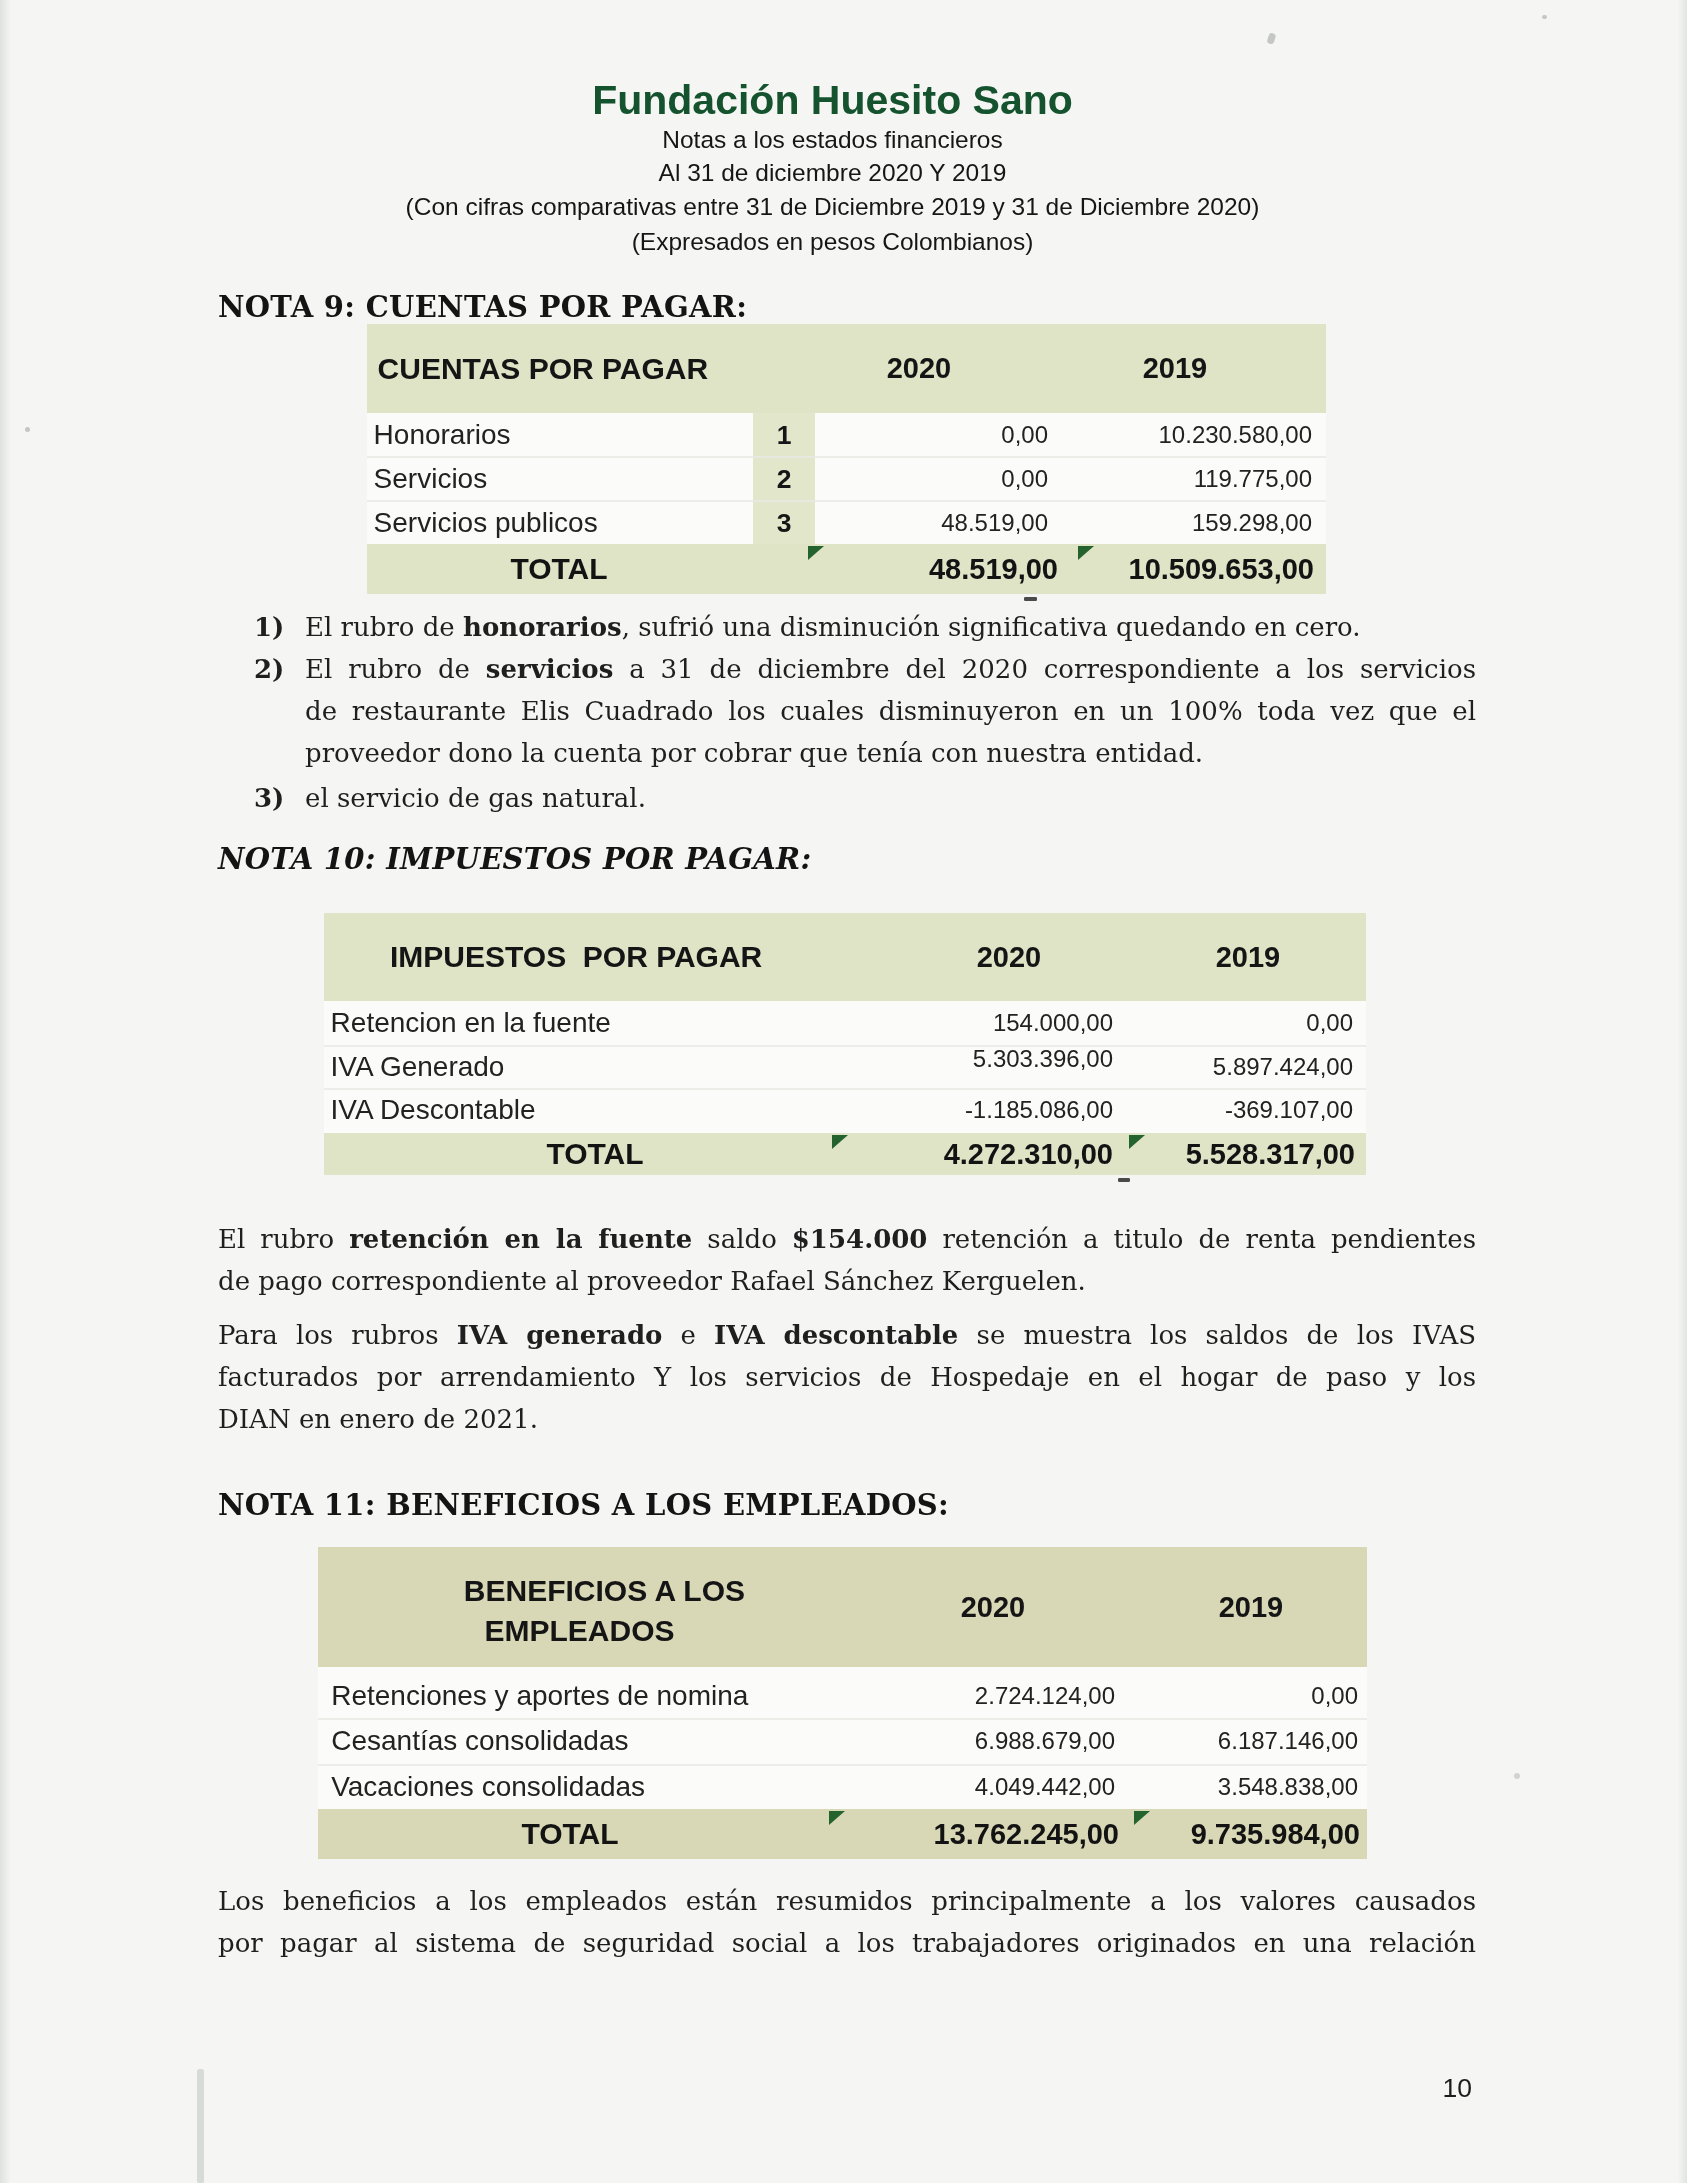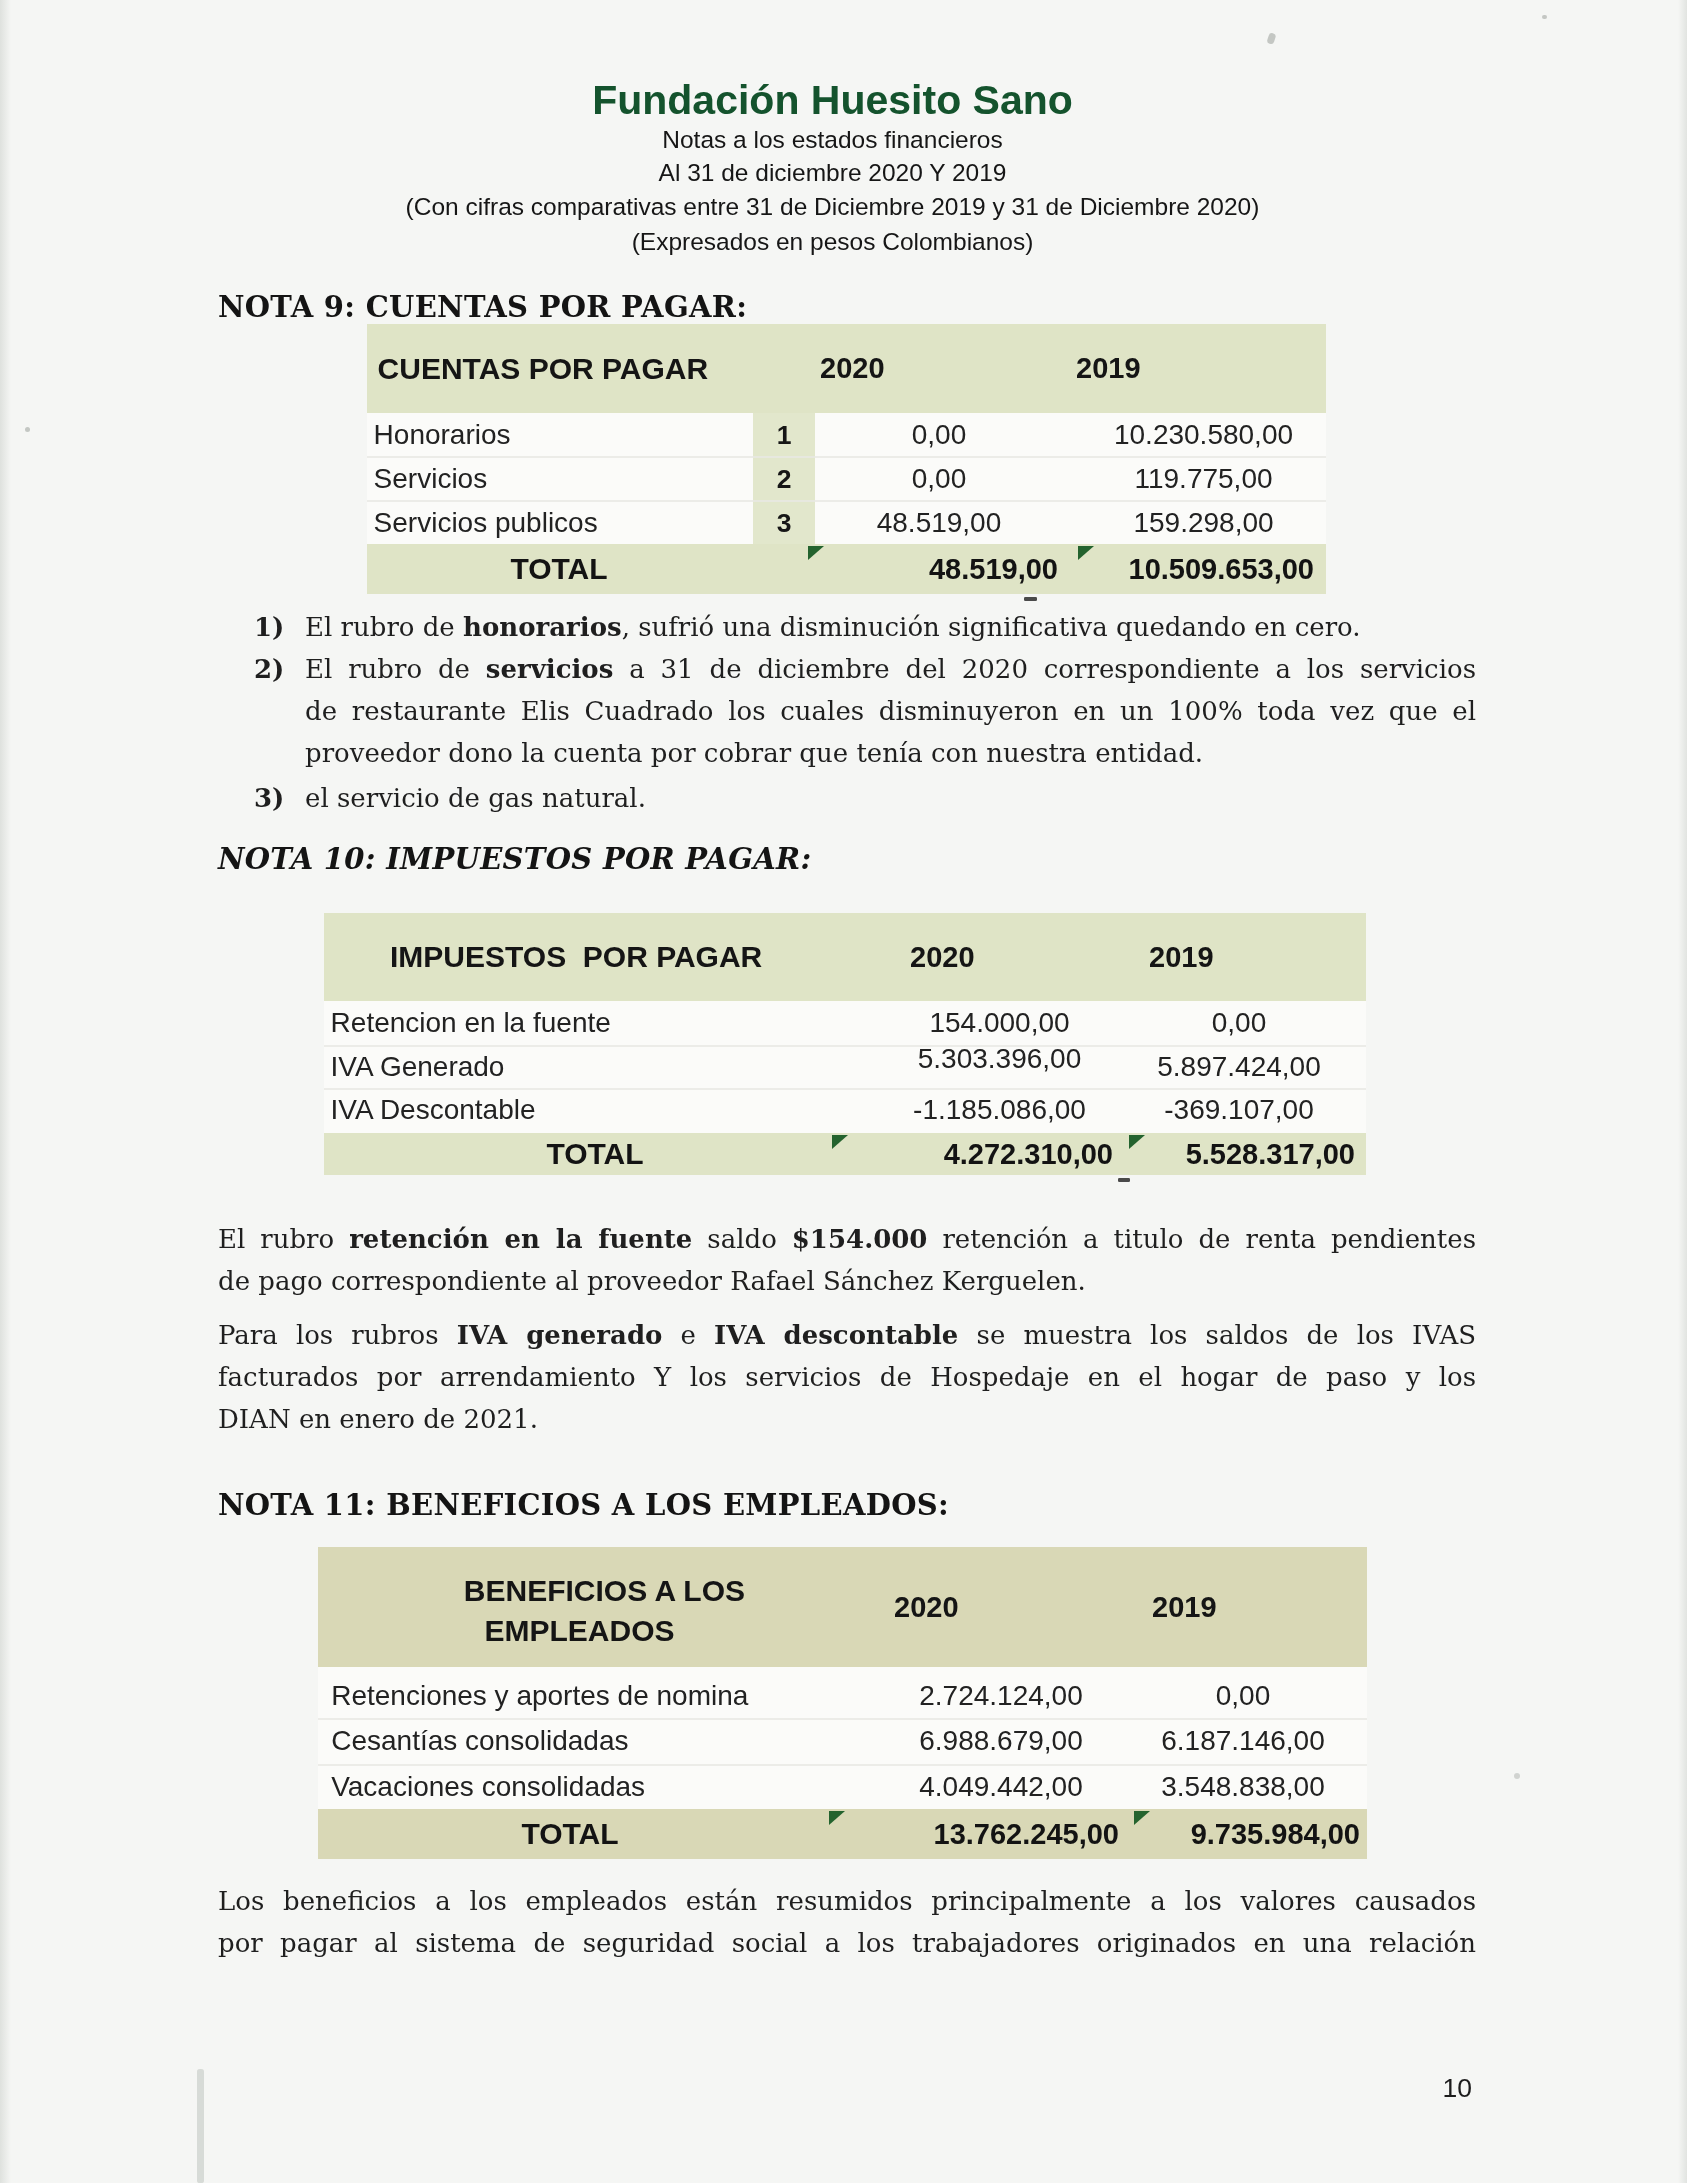--- a/index.html
+++ b/index.html
@@ -20,23 +20,23 @@
   
   .nota-heading{font-family:"DejaVu Serif", serif;font-weight:bold;
     font-size:29px;line-height:37px;color:#141414;letter-spacing:0.3px;}
 
   
   .tbl{position:absolute;}
   .rows-bg{position:absolute;background:#fbfbf9;}
   .band{position:absolute;background:var(--band1,#dfe4c6);}
   .band.tan{background:var(--band2,#d9d8b6);}
   .tbl-title{position:absolute;font-weight:bold;font-size:30px;color:#151515;white-space:pre;}
-  .col-year{position:absolute;text-align:left;font-weight:bold;font-size:29px;color:#151515;}
+  .col-year{position:absolute;text-align:center;font-weight:bold;font-size:29px;color:#151515;}
   .row-label{position:absolute;font-size:28px;color:#222;}
-  .row-val{position:absolute;text-align:center;font-size:28px;color:#222;}
+  .row-val{position:absolute;text-align:right;font-size:24px;color:#222;}
   .row-note{position:absolute;text-align:center;font-weight:bold;font-size:26.5px;color:#161616;}
   .total-label{position:absolute;text-align:center;font-weight:bold;font-size:30px;color:#131313;}
   .total-val{position:absolute;text-align:right;font-weight:bold;font-size:29px;color:#131313;}
   .sep{position:absolute;height:2px;background:#e8e8e3;opacity:.8;}
   .tri{position:absolute;width:0;height:0;
     border-top:14px solid var(--tri,#24632e);border-right:16.5px solid transparent;}
 
   
   .bodyblock{position:absolute;font-family:"DejaVu Serif", serif;
     font-size:26px;color:#1f1f1f;}

